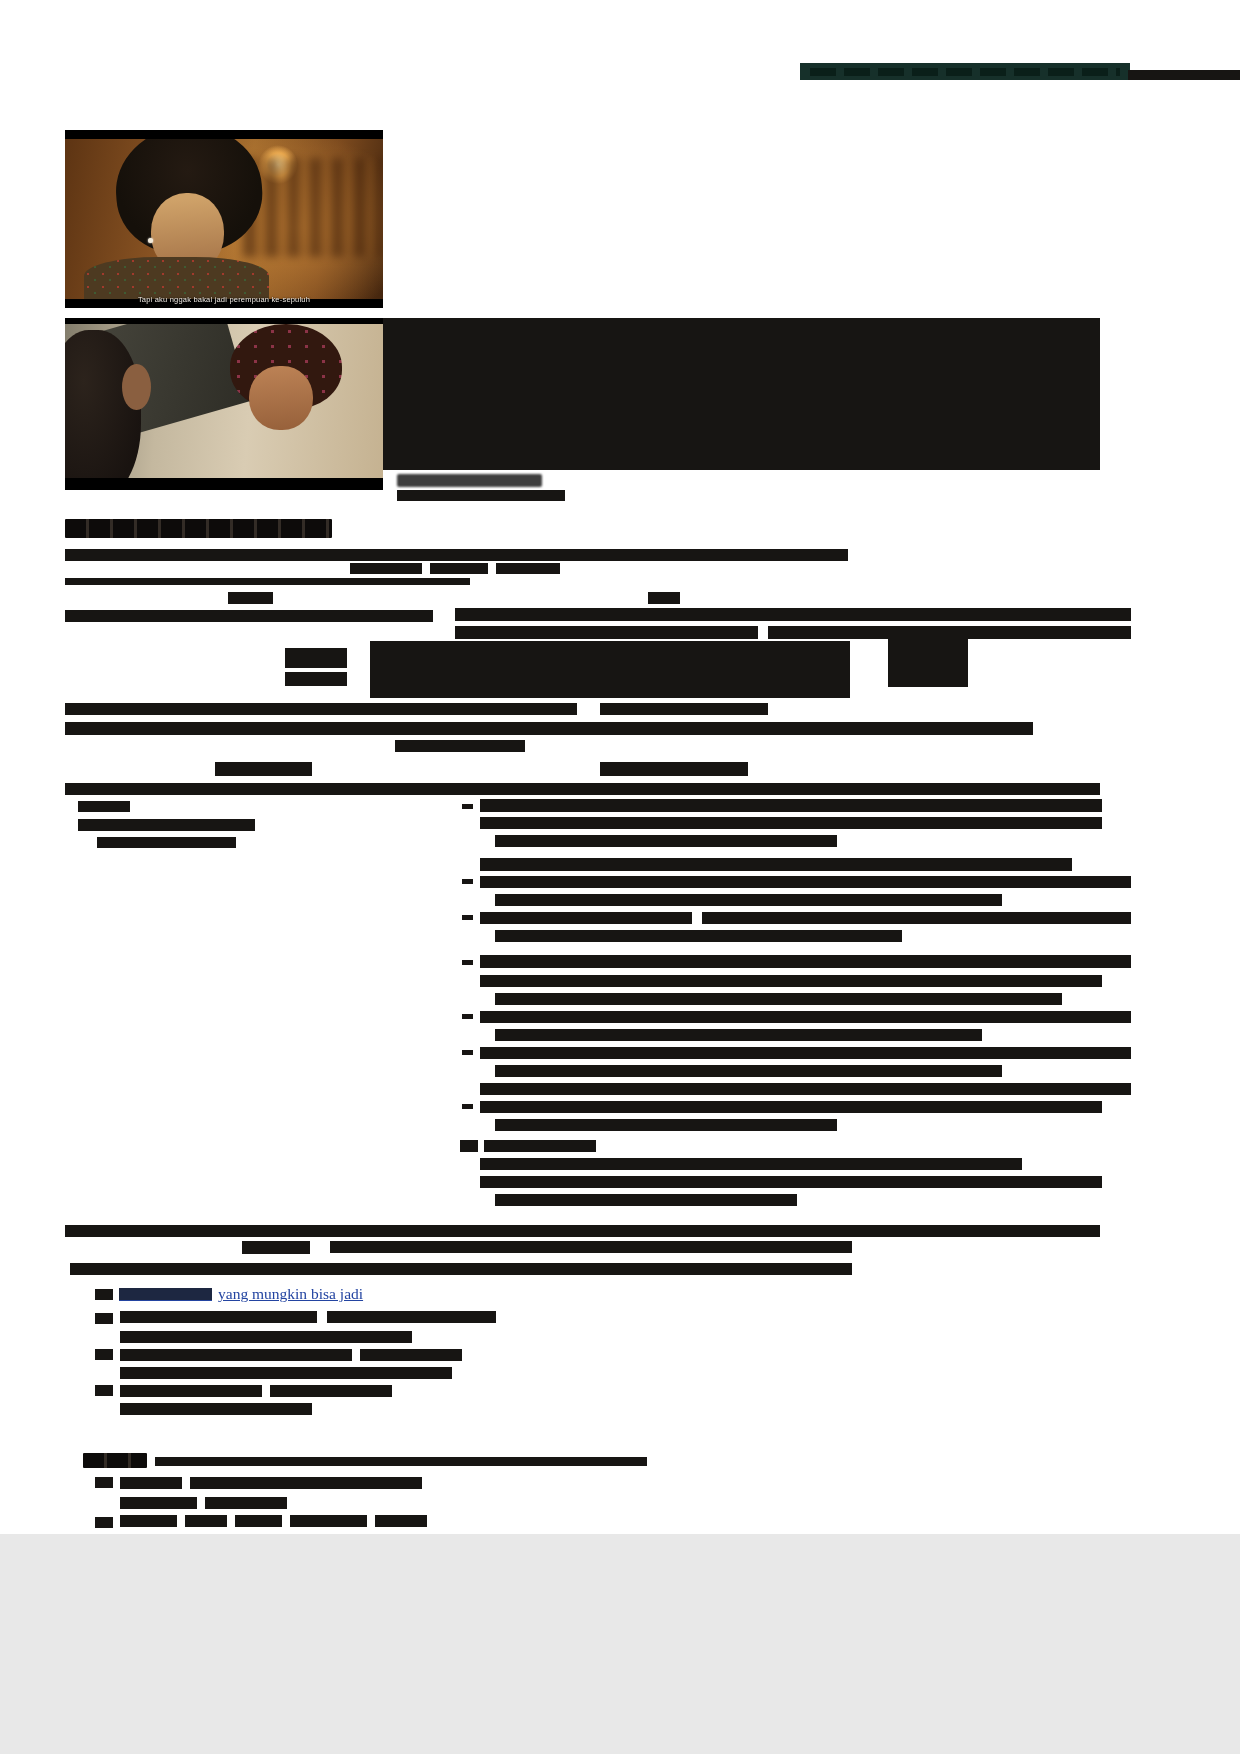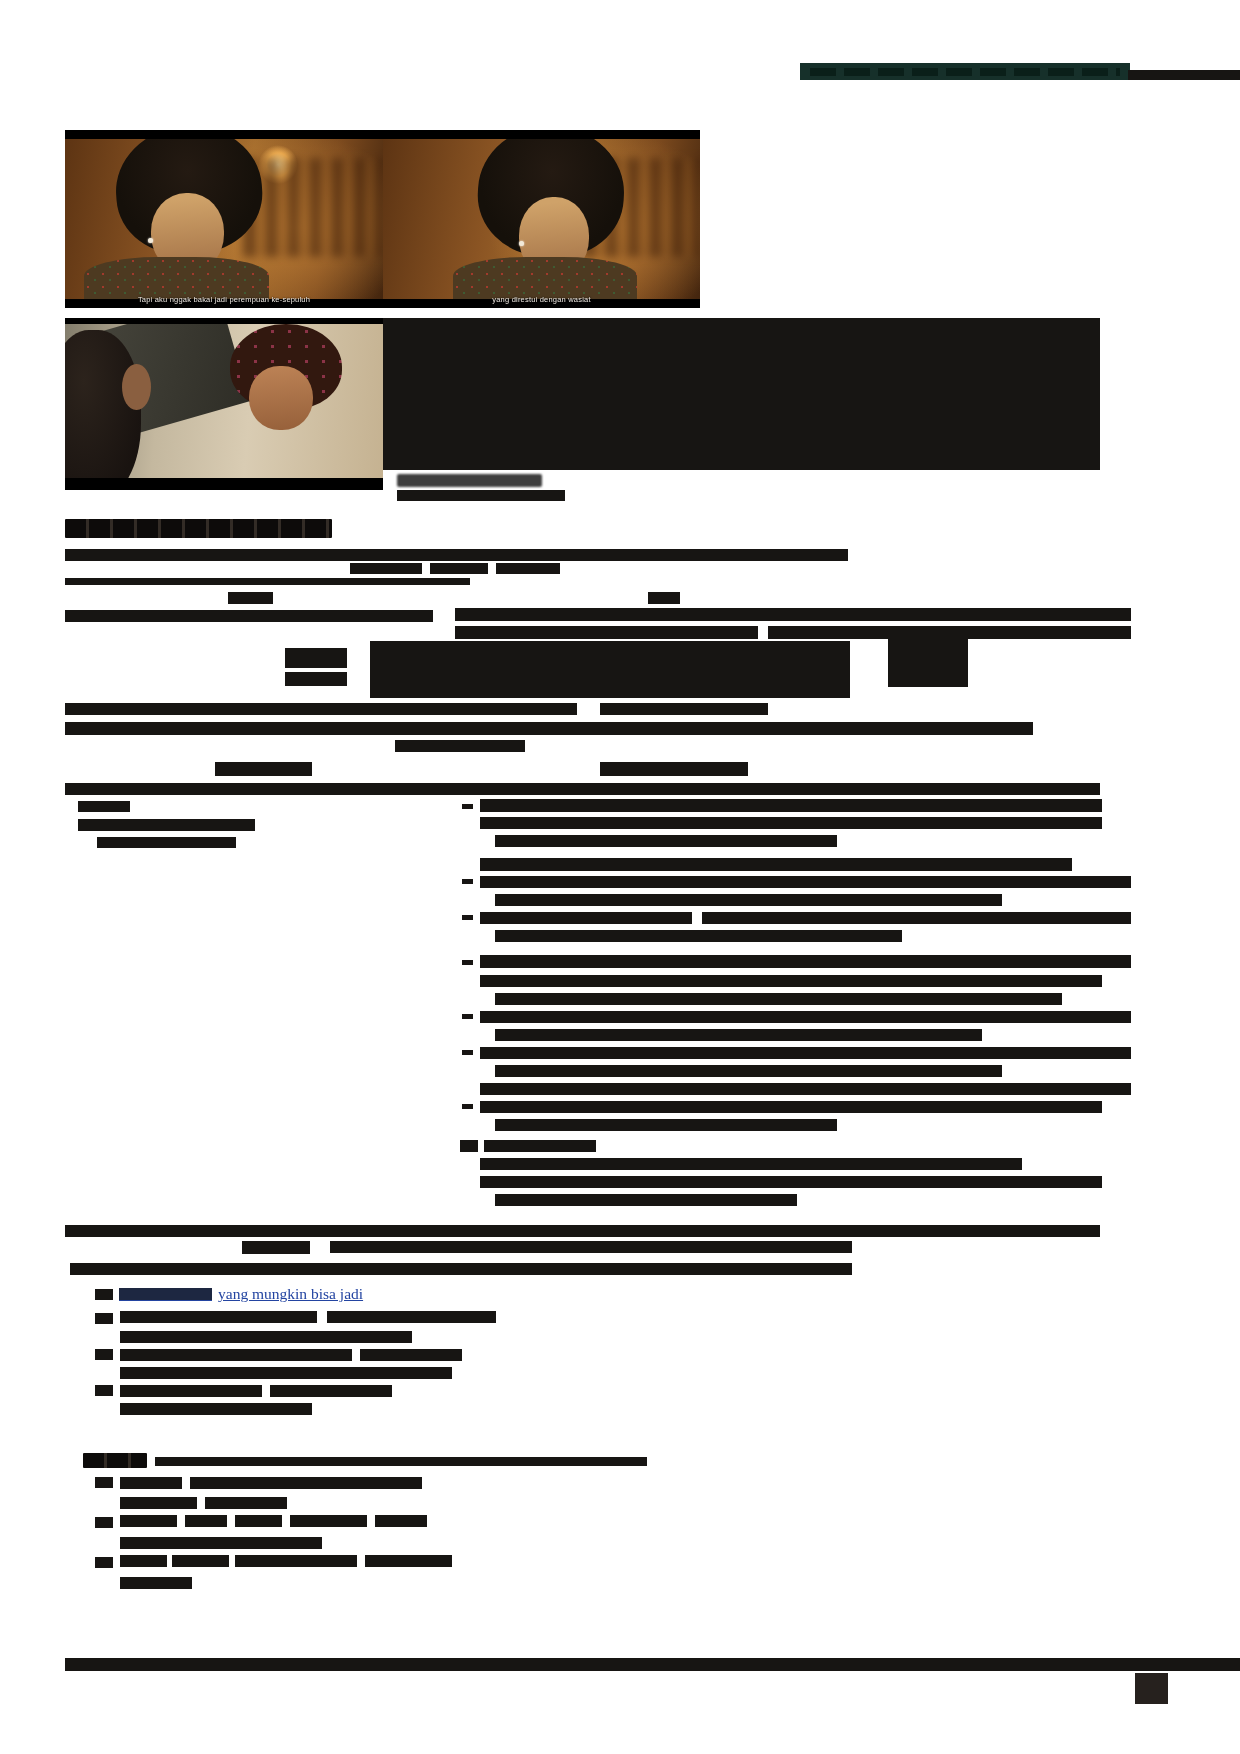--- a/index.html
+++ b/index.html
@@ -1,17 +1,17 @@
 <!DOCTYPE html>
 <html><head>
 <meta charset="utf-8">
 <style>
   html,body{margin:0;padding:0;background:#e8e8e8;}
   .page{
-    position:relative;width:1240px;height:1754px;margin:0 auto;
+    position:relative;width:1240px;height:1534px;margin:0 auto;
     background:#ffffff;overflow:hidden;
     font-family:"Liberation Serif", serif;
   }
   
   .rb{position:absolute;background:#171513;}
   .rb.blur{background:#3e3e3e;filter:blur(1.3px);border-radius:2px;}
   .rb.head{background:repeating-linear-gradient(90deg,#0d0b0a 0 21px,#332c26 21px 24px);border-radius:1px;}
   
   .hdr-bar{
     position:absolute;left:800px;top:63px;width:330px;height:17px;
@@ -94,30 +94,20 @@
     <div class="scene">
       <div class="shelf"></div>
       <div class="hair" style="left:16%;top:-8%;width:46%;height:80%;transform:rotate(-4deg);"></div>
       <div class="face" style="left:27%;top:34%;width:23%;height:50%;"></div>
       <div class="earring" style="left:26%;top:62%;"></div>
       <div class="body-batik" style="left:6%;width:58%;"></div>
     </div>
     <div class="subtitle">Tapi aku nggak bakal jadi perempuan ke-sepuluh</div>
   </div>
 
-  <div class="still still2" style="left:383px;top:130px;width:317px;height:178px;">
-    <div class="scene">
-      <div class="shelf"></div>
-      <div class="hair" style="left:30%;top:-8%;width:46%;height:82%;transform:rotate(3deg);"></div>
-      <div class="face" style="left:43%;top:36%;width:22%;height:50%;"></div>
-      <div class="earring" style="left:43%;top:64%;"></div>
-      <div class="body-batik" style="left:22%;width:58%;"></div>
-    </div>
-    <div class="subtitle">yang direstui dengan wasiat</div>
-  </div>
 
   <div class="still still3" style="left:65px;top:318px;width:318px;height:172px;">
     <div class="scene">
       <div class="mirror"></div>
       <div class="sil"></div>
       <div class="sil-face"></div>
       <div class="hair-curlers"></div>
       <div class="face3"></div>
       <div class="boa"></div>
     </div>

